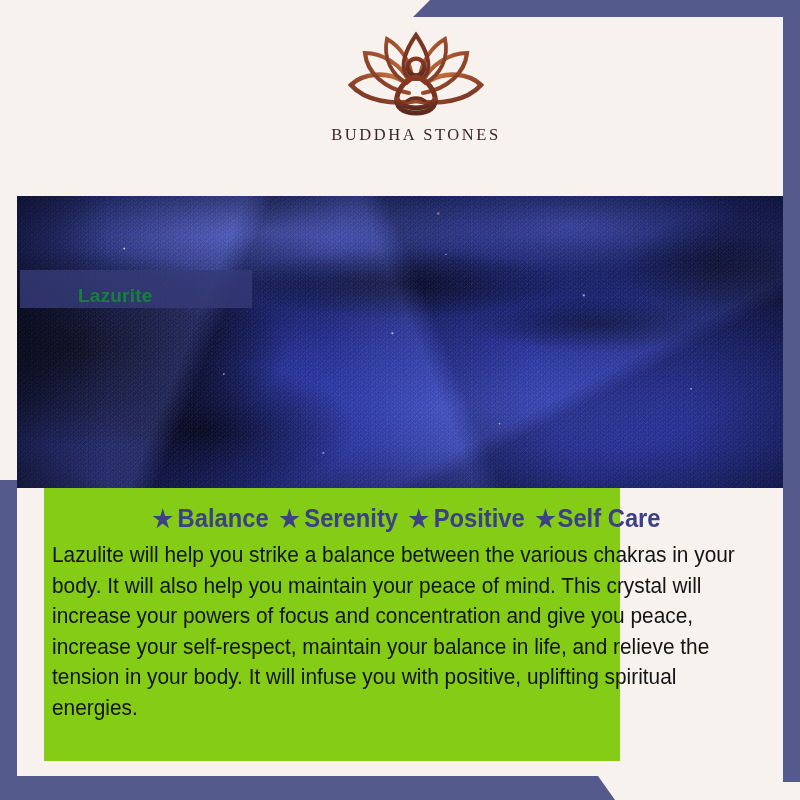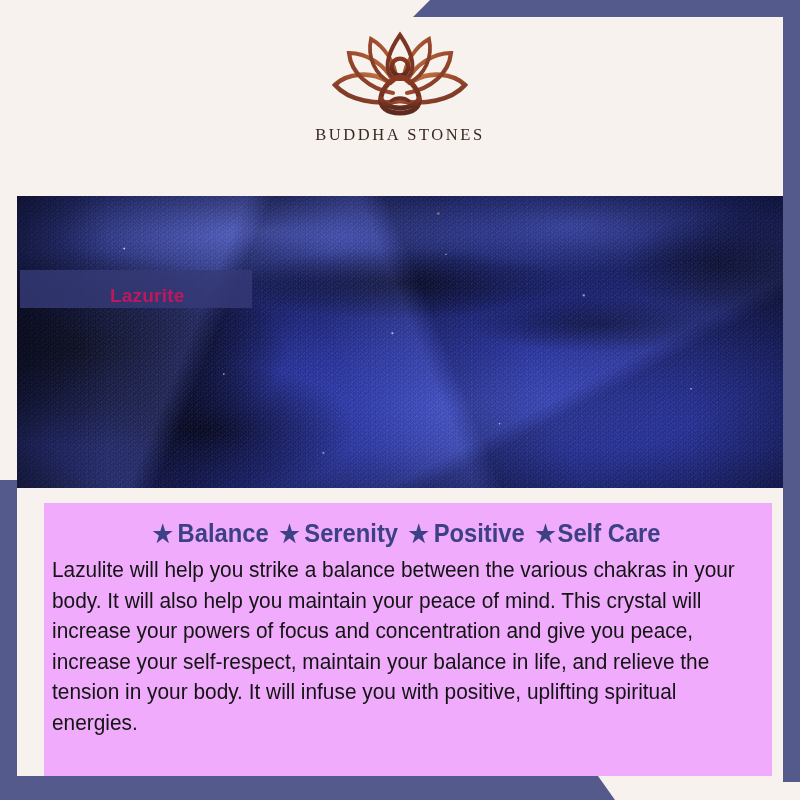--- a/index.html
+++ b/index.html
@@ -66,21 +66,21 @@
   .header {
     position: absolute;
     left: 0;
     top: 0;
     width: 766px;
     height: 180px;
     background: #f7f2ed;
   }
   .logo-wrap {
     position: absolute;
-    left: 0;
+    left: 16px;
     top: 10px;
     width: 766px;
     text-align: center;
   }
   .logo-mark {
     display: block;
     margin: 0 auto;
   }
   .logo-word {
     margin-top: 2px;
@@ -190,44 +190,44 @@
     left: 3px;
     top: 253px;
     width: 232px;
     height: 38px;
     background: rgba(54,58,120,0.82);
     display: flex;
     align-items: center;
     z-index: 7;
   }
   .stone-banner-label {
-    padding-left: 90px;
-    color: #be185d;
+    padding-left: 58px;
+    color: #15803d;
     font-size: 19px;
     font-weight: bold;
     letter-spacing: 0.2px;
     margin-top: 14px;
   }
 
   
   .content {
     position: absolute;
     left: 0;
     top: 471px;
     width: 766px;
     height: 288px;
     background: #f7f2ed;
   }
   .content-card {
     position: absolute;
     left: 27px;
-    top: 15px;
-    width: 728px;
+    top: 0;
+    width: 576px;
     height: 273px;
-    background: #f0abfc;
+    background: #84cc16;
   }
 
   .keywords {
     position: absolute;
     left: 0;
     top: 16px;
     width: 724px;
     text-align: center;
     white-space: nowrap;
     font-family: "Liberation Sans Narrow", "Liberation Sans", sans-serif;

